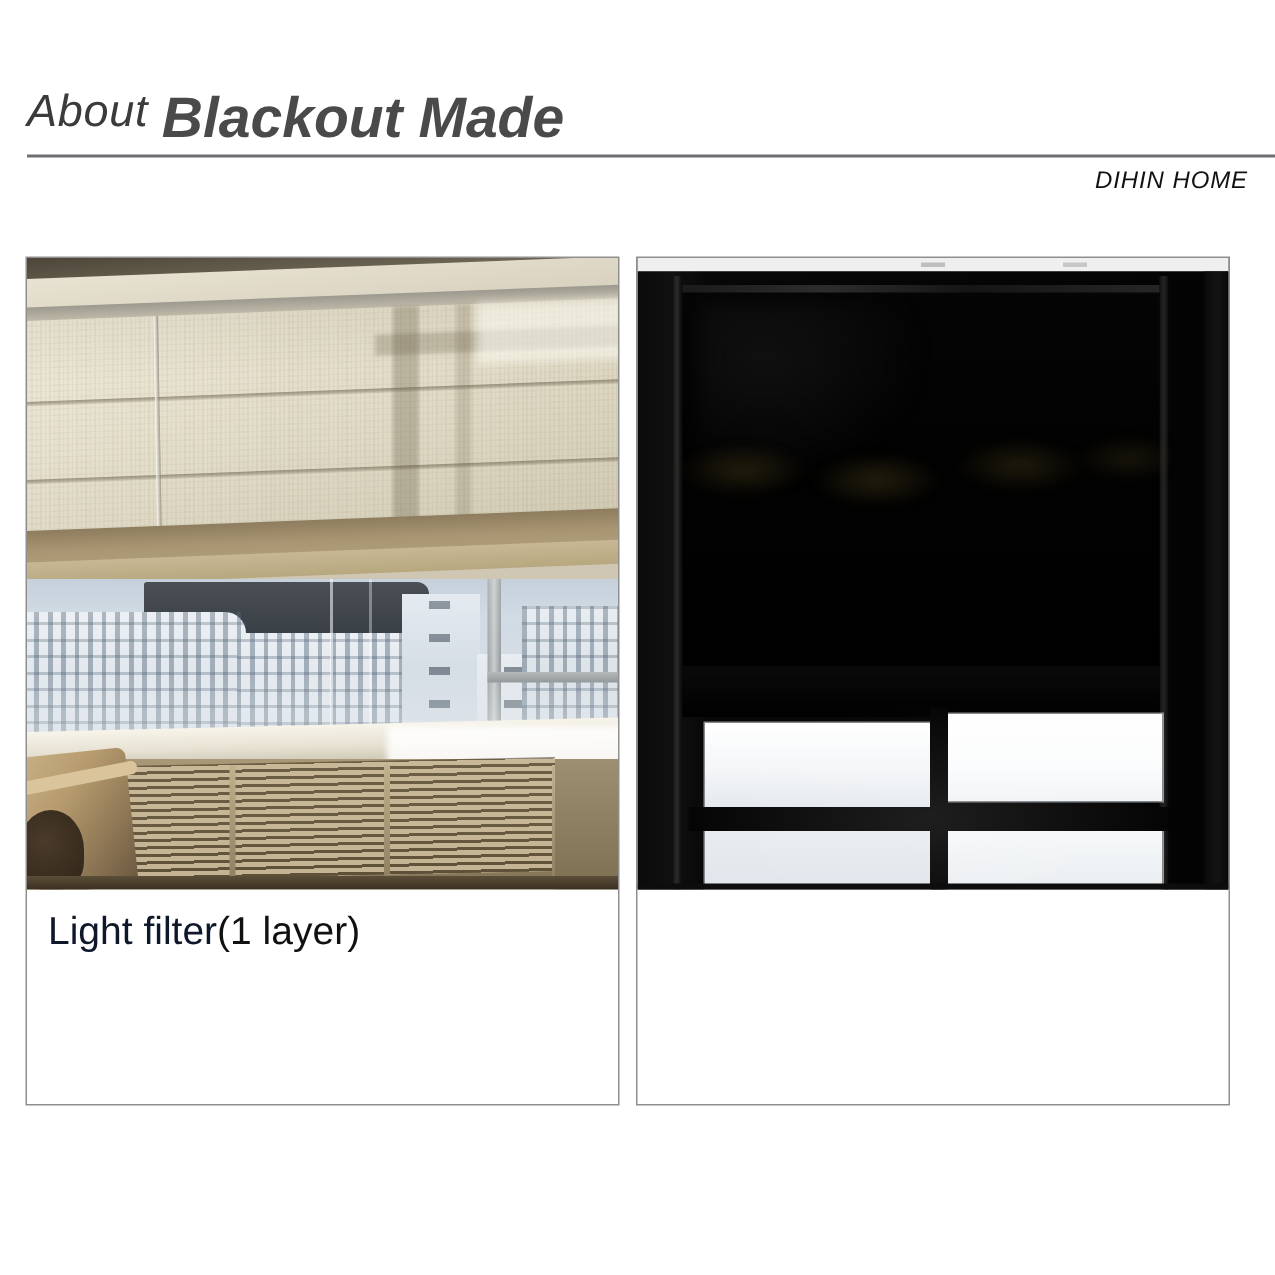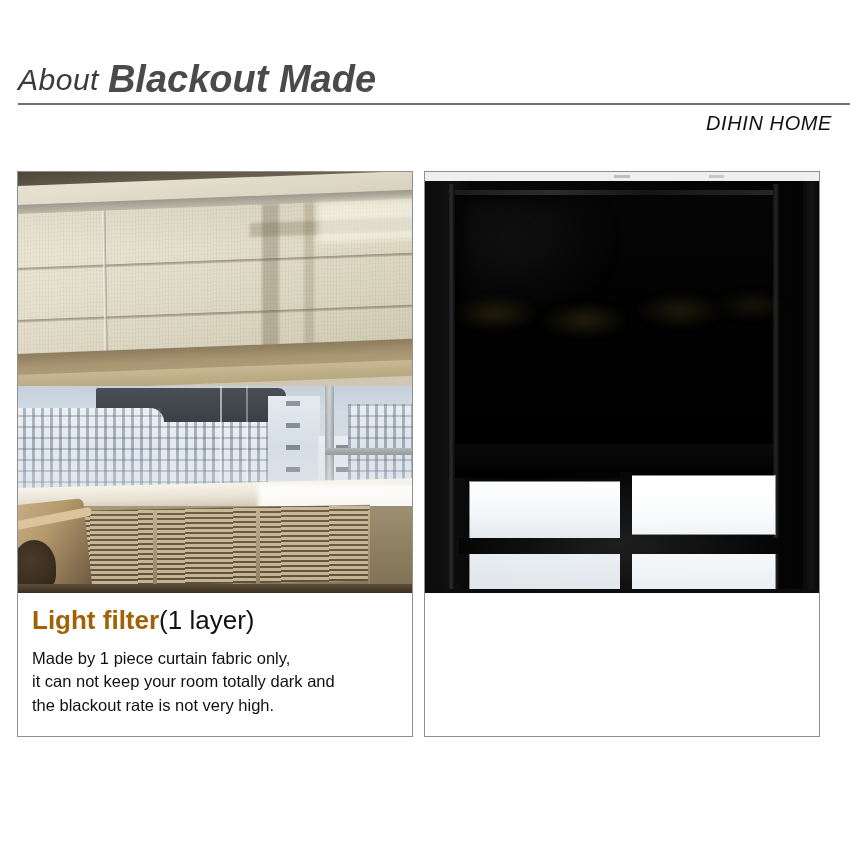--- a/index.html
+++ b/index.html
@@ -20,21 +20,21 @@
     position: absolute;
     left: 0; top: 0;
     width: 850px;
     height: 150px;
   }
   #title-row {
     position: absolute;
     left: 18px;
     top: 58px;
     display: flex;
-    align-items: center;
+    align-items: flex-start;
     white-space: nowrap;
   }
   #title-about {
     font-family: "Liberation Sans", sans-serif;
     font-style: italic;
     font-weight: 400;
     font-size: 30px;
     color: #3b3b3b;
     letter-spacing: 0.5px;
   }
@@ -55,21 +55,21 @@
     height: 2px;
     background: #6e6e73;
   }
   #brand {
     position: absolute;
     right: 18px;
     top: 112px;
     font-family: "Liberation Sans", sans-serif;
     font-style: italic;
     font-weight: 400;
-    font-size: 20px;
+    font-size: 16px;
     color: #111111;
     letter-spacing: 0.6px;
   }
 
   
   .card {
     position: absolute;
     top: 171px;
     width: 396px;
     height: 566px;
@@ -93,23 +93,23 @@
     padding: 14px 12px 0 14px;
     box-sizing: border-box;
   }
   .caption-title {
     white-space: nowrap;
     line-height: 1;
     margin-bottom: 14px;
   }
   .cap-strong {
     font-family: "Liberation Sans", sans-serif;
-    font-weight: 700;
+    font-weight: 400;
     font-size: 26px;
-    color: #a16207;
+    color: #0f172a;
   }
   .cap-plain {
     font-family: "Liberation Sans", sans-serif;
     font-weight: 400;
     font-size: 26px;
     color: #111111;
   }
   .caption-body {
     font-family: "Liberation Sans", sans-serif;
     font-weight: 400;
@@ -481,23 +481,20 @@
     <div class="lp-chair"></div>
     <div class="lp-chair-arm"></div>
     <div class="lp-chair-dark"></div>
     <div class="lp-floorstrip"></div>
   </div>
 
   <div class="caption">
     <div class="caption-title">
       <span class="cap-strong">Light filter</span><span class="cap-plain">(1 layer)</span>
     </div>
-    <div class="caption-body">Made by 1 piece curtain fabric only,
-it can not keep your room totally dark and
-the blackout rate is not very high.</div>
   </div>
 </div>
 
 <div class="card" id="card-right">
 
   <div class="photo" id="photo-black">
     <div class="bp-topband">
       <div class="bp-topband-marks"></div>
     </div>
     <div class="bp-wall"></div>

